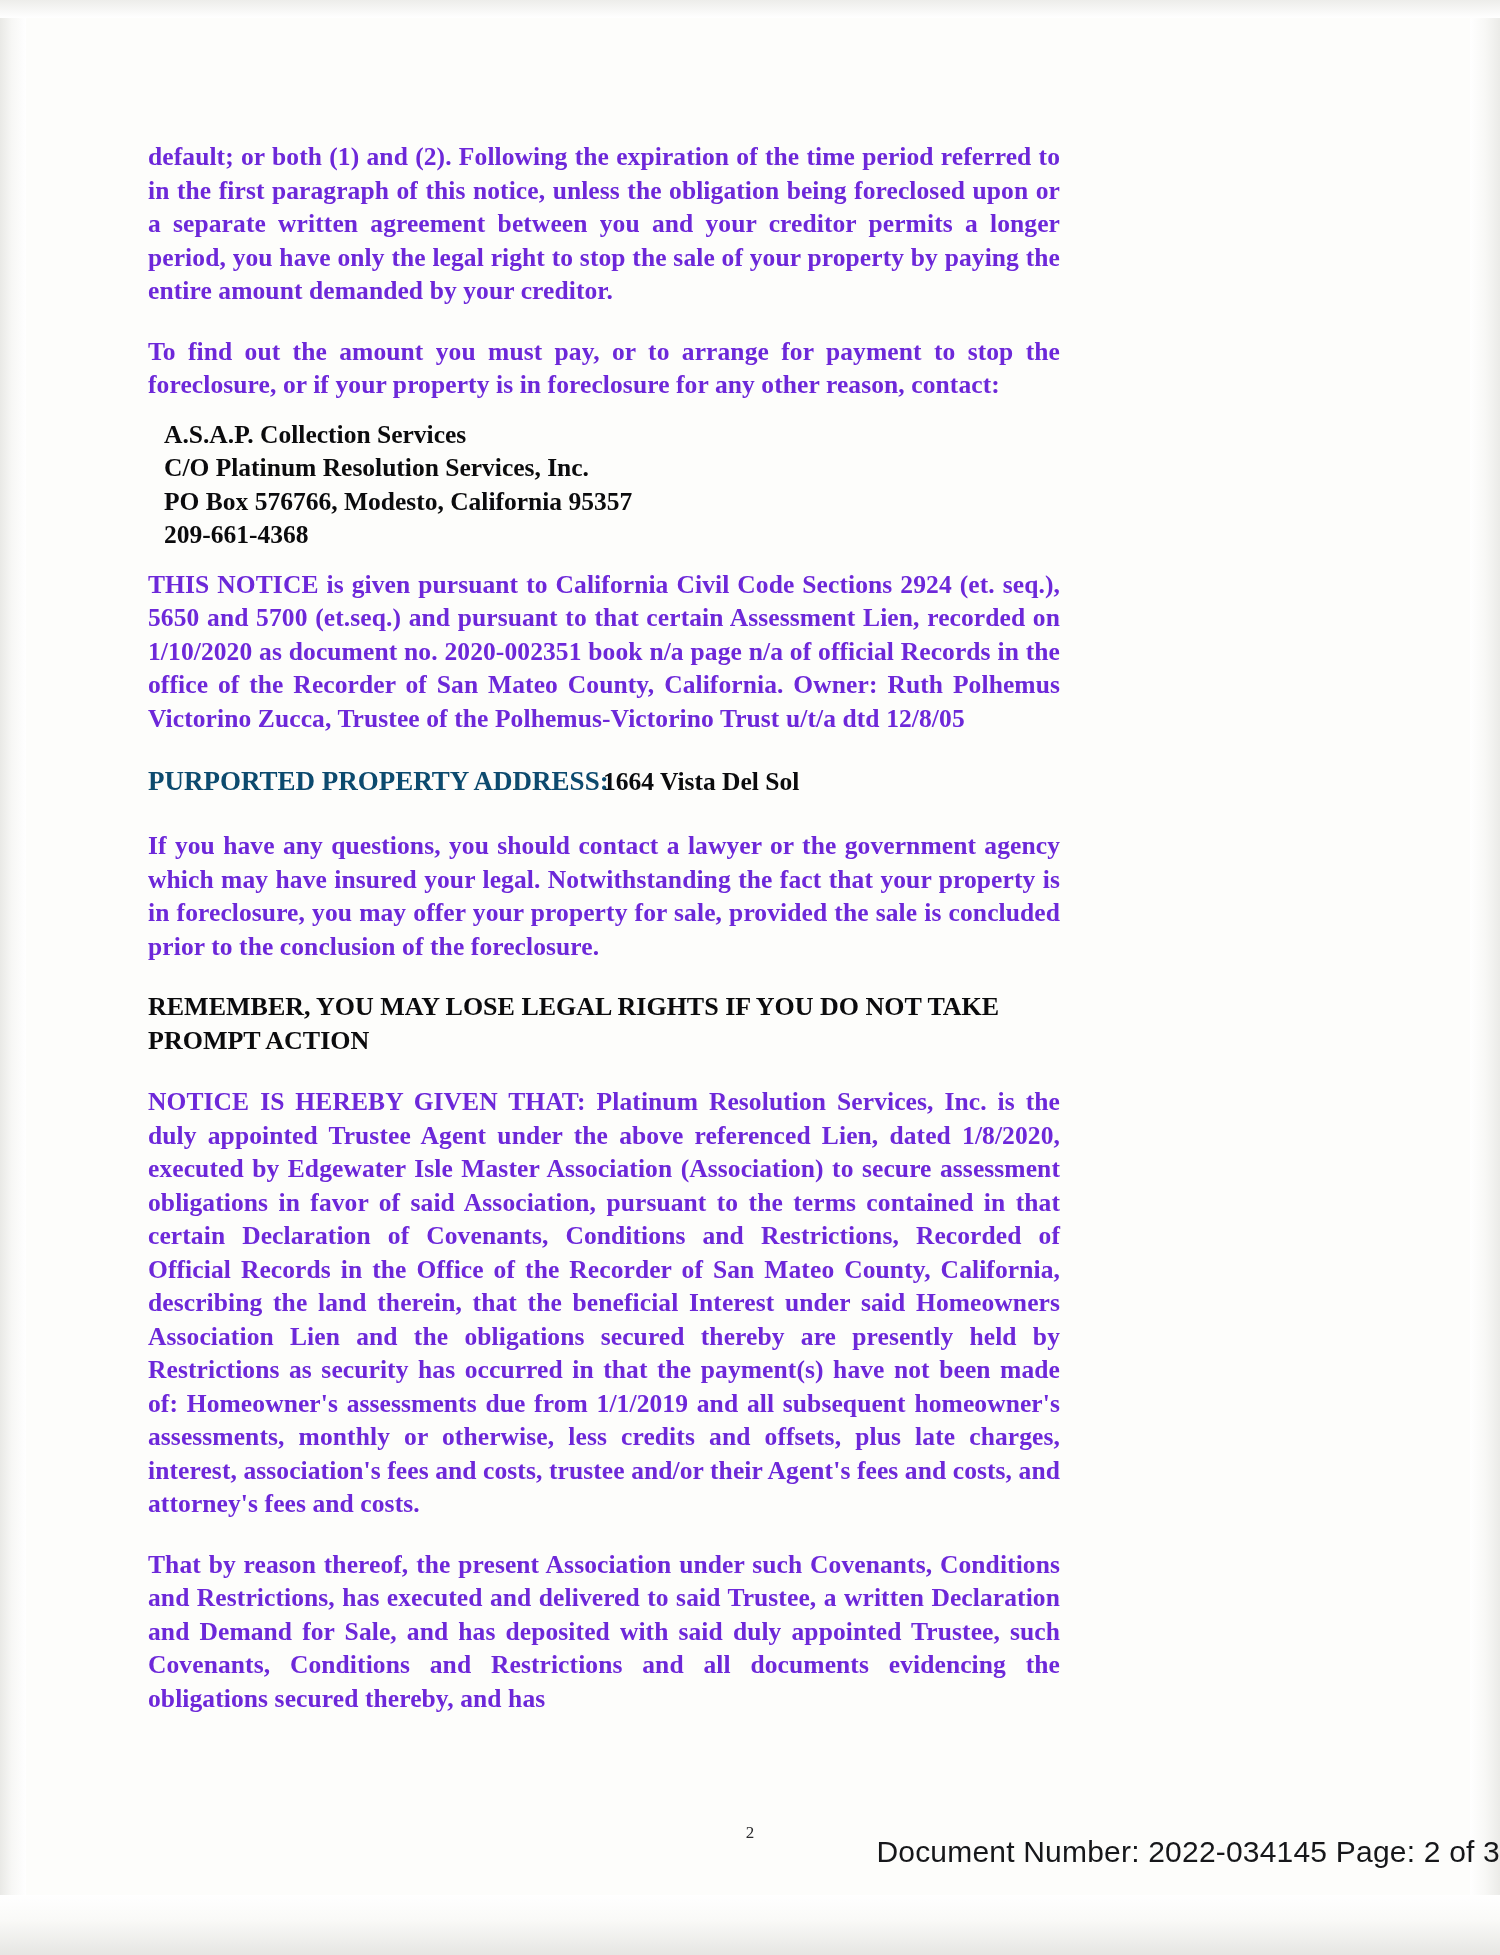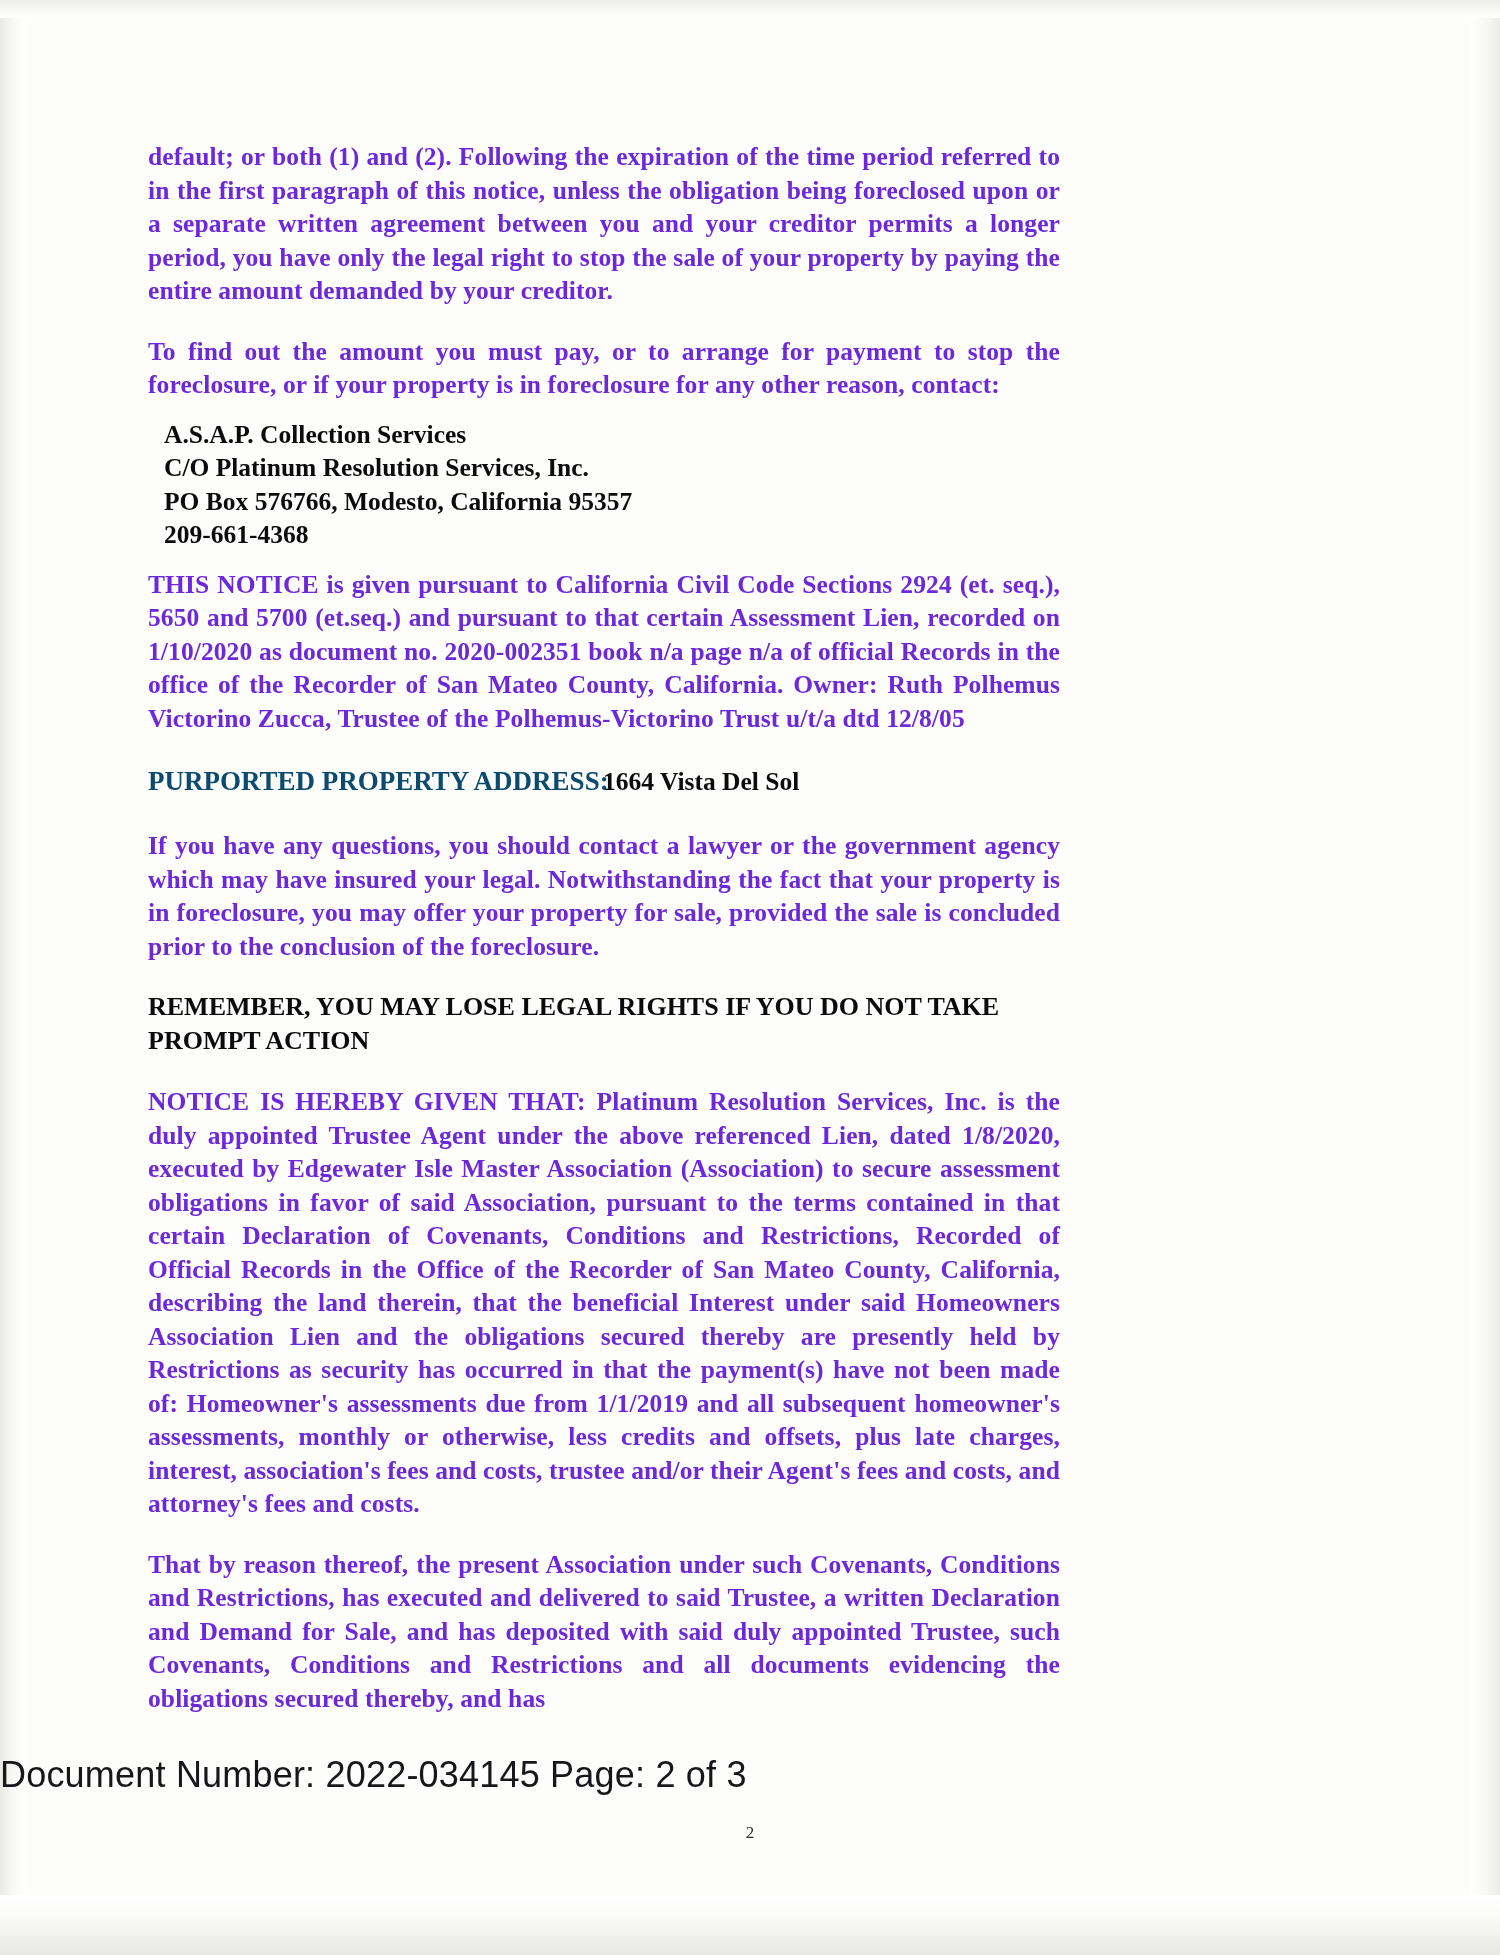--- a/index.html
+++ b/index.html
@@ -137,25 +137,25 @@
     text-align: center;
     font-family: "Liberation Serif", "DejaVu Serif", serif;
     font-size: 17px;
     color: #2a2a2c;
   }
 
   
   .doc-footer {
     position: absolute;
     left: 0;
-    top: 1754px;
+    top: 1835px;
     width: 1500px;
-    text-align: left;
+    text-align: right;
     font-family: "Liberation Sans", "DejaVu Sans", sans-serif;
-    font-size: 36px;
+    font-size: 30px;
     font-weight: normal;
     color: #16171a;
     letter-spacing: 0.2px;
   }
 </style>
 </head>
 <body>
 
 <div class="page">
 

